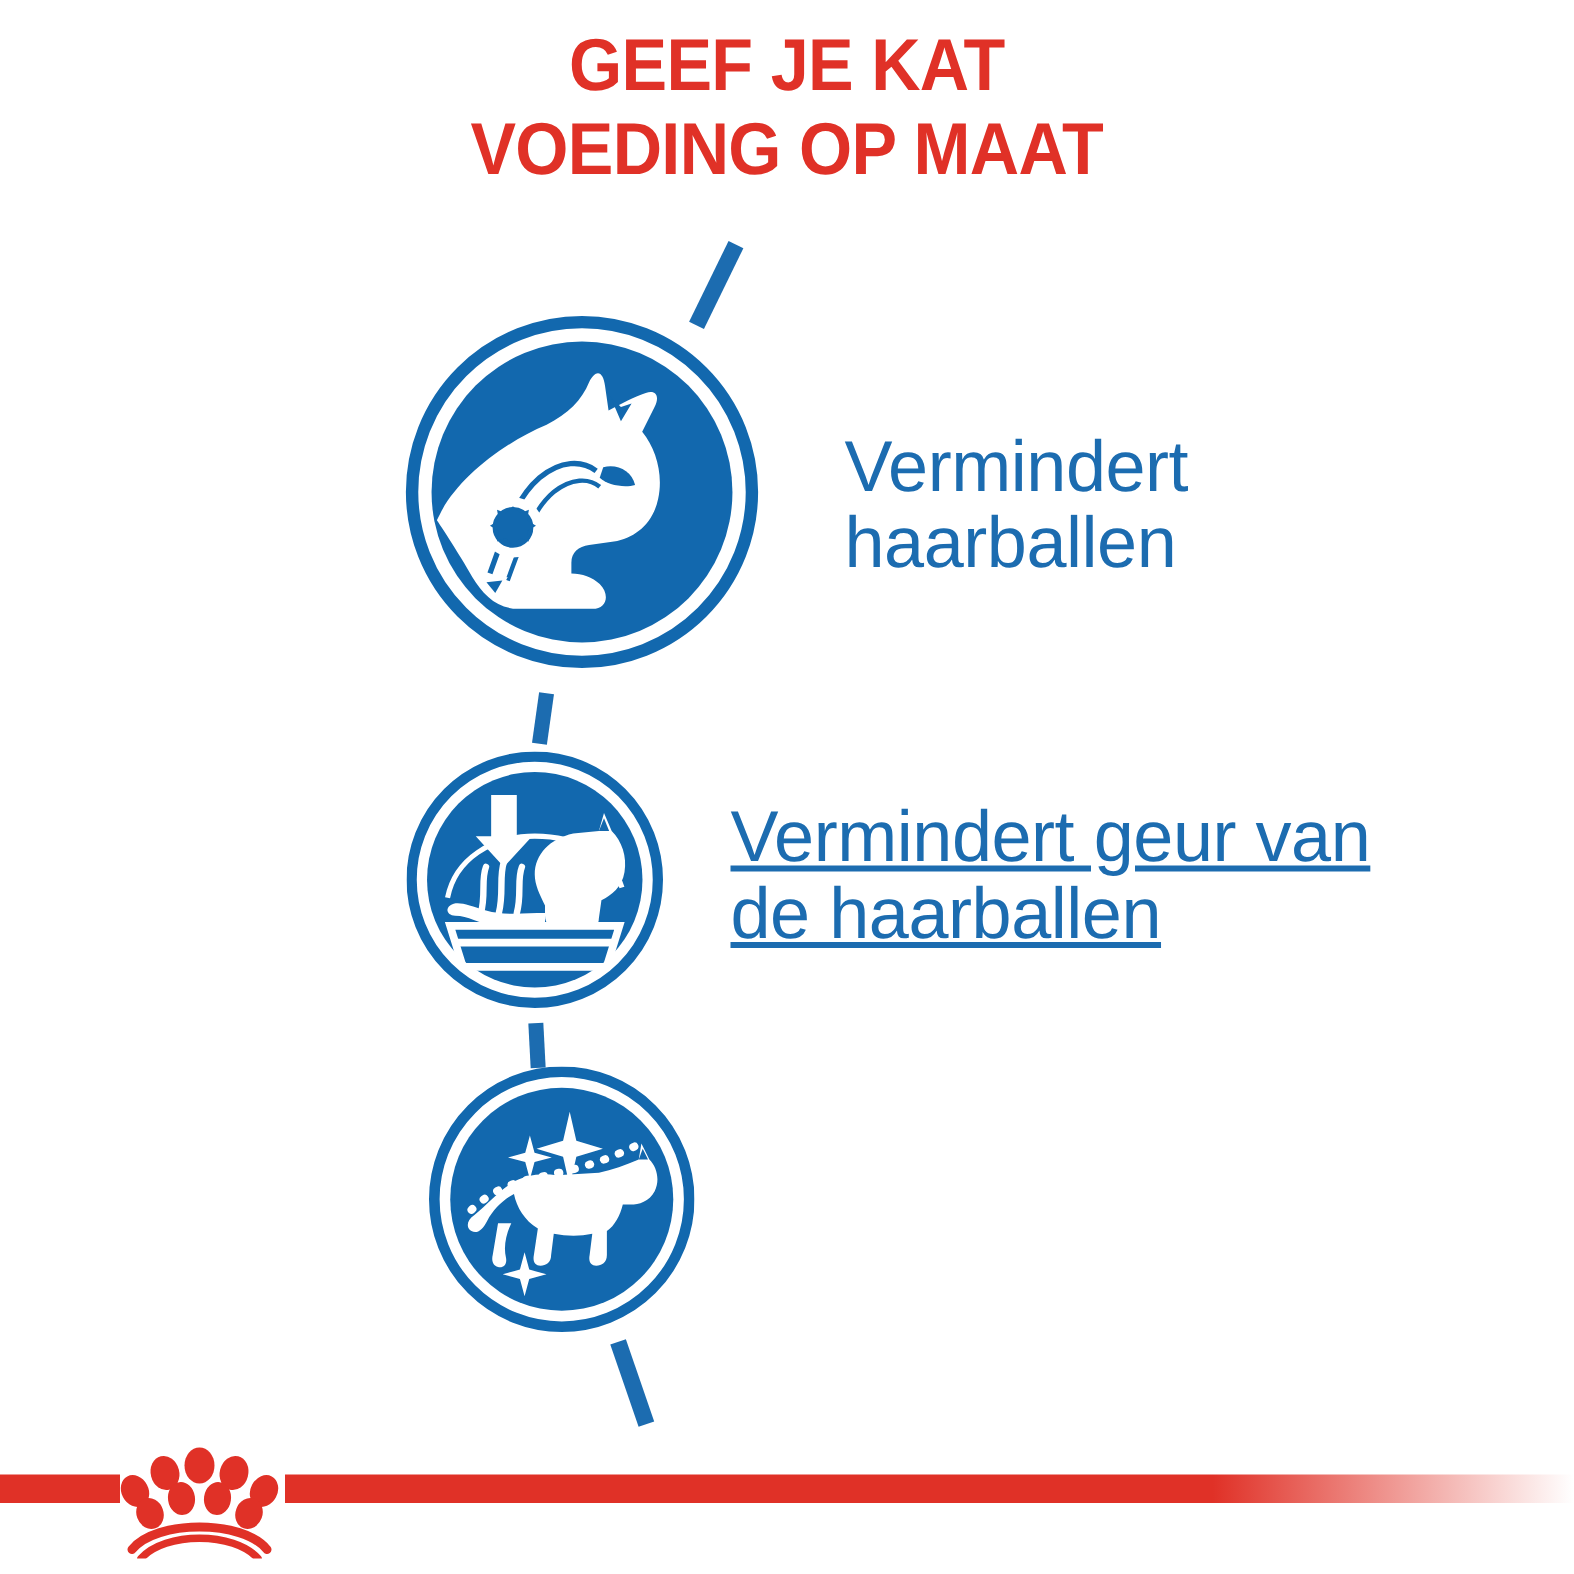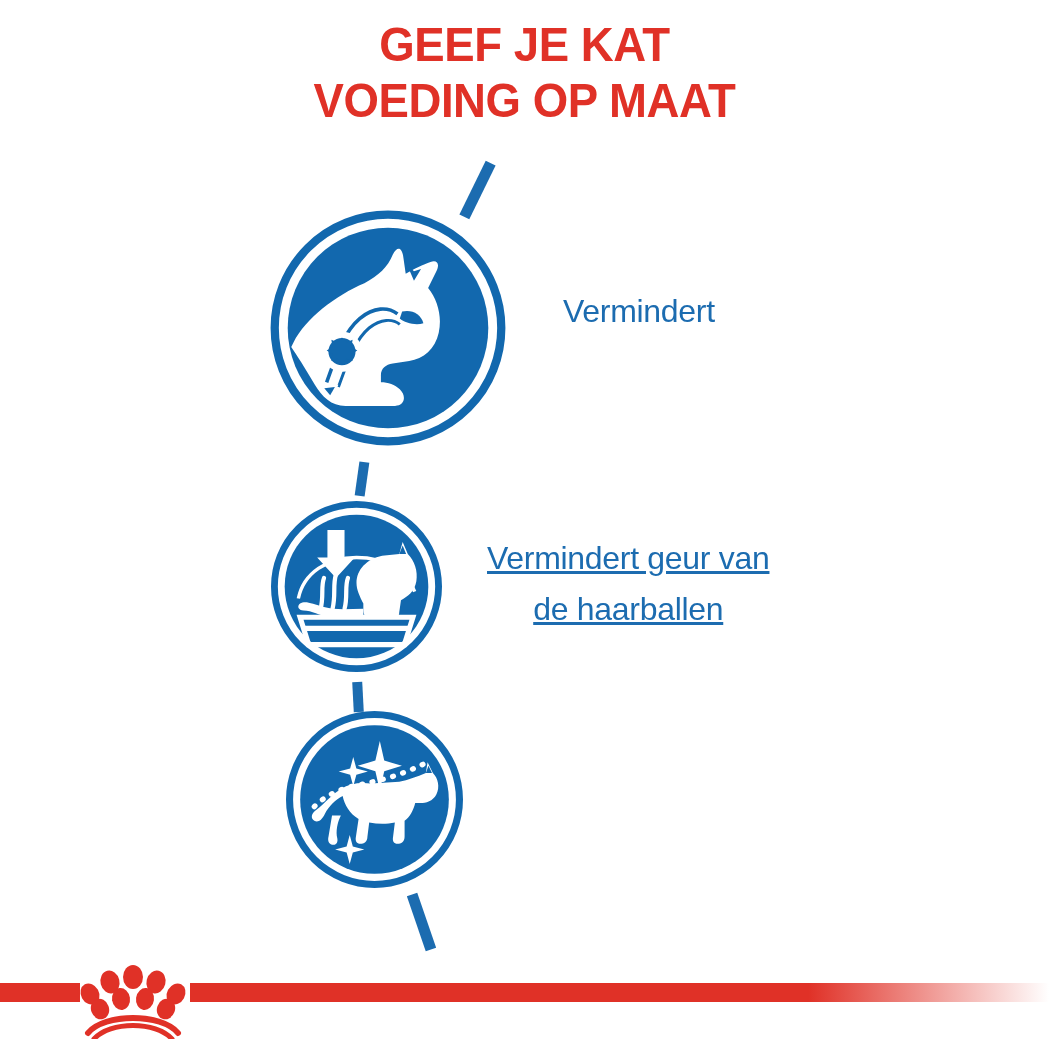--- a/index.html
+++ b/index.html
@@ -40,24 +40,23 @@
     white-space: nowrap;
   }
   .circle-wrap {
     position: absolute;
   }
   .benefit-text {
     position: absolute;
     color: #1c6cb0;
     font-family: "Liberation Sans", sans-serif;
     font-weight: normal;
-    font-size: 32px;
+    font-size: 48px;
     line-height: 51px;
     letter-spacing: -0.3px;
-    text-align: center;
   }
   .benefit-text span { display: block; white-space: nowrap; }
 
   #b1-circle { left: 270px; top: 210px; width: 236px; height: 236px; }
   #b1-text   { left: 563px; top: 286px; }
 
   #b2-circle { left: 271px; top: 501px; width: 171px; height: 171px; }
   #b2-text   { left: 487px; top: 533px; text-decoration: underline; }
 
   #b3-circle { left: 286px; top: 711px; width: 177px; height: 177px; }
@@ -167,20 +166,21 @@
       <circle cx="61" cy="120" r="12.5" fill="#1268ae" stroke="#ffffff" stroke-width="2"></circle>
 
       <path fill="#1268ae" d="M61 108 l4 4 5 -2 -1 6 5 3 -5 3 1 6 -5 -2 -4 4 -4 -4 -5 2 1 -6 -5 -3 5 -3 -1 -6 5 2 Z"></path>
 
       <path fill="#ffffff" d="M44 150 L58 148 L52 160 Z"></path>
       <path fill="#1268ae" d="M46 151 L55 150 L51 157 Z"></path>
     </svg>
   </div>
   <div class="benefit-text" id="b1-text">
     <span>Vermindert</span>
+    <span>haarballen</span>
   </div>
 
   <div class="circle-wrap" id="b2-circle">
     <svg viewBox="0 0 200 200" width="171" height="171" aria-hidden="true">
       <circle cx="100" cy="100" r="96" fill="none" stroke="#1268ae" stroke-width="8"></circle>
       <circle cx="100" cy="100" r="84" fill="#1268ae"></circle>
 
       <path fill="#ffffff" d="M66 34 h20 v32 h12 L76 90 L54 66 h12 z"></path>
 
       <path fill="none" stroke="#ffffff" stroke-width="4" d="M32 114 C 38 84, 66 66, 100 66 C 134 66, 160 82, 168 106"></path>

